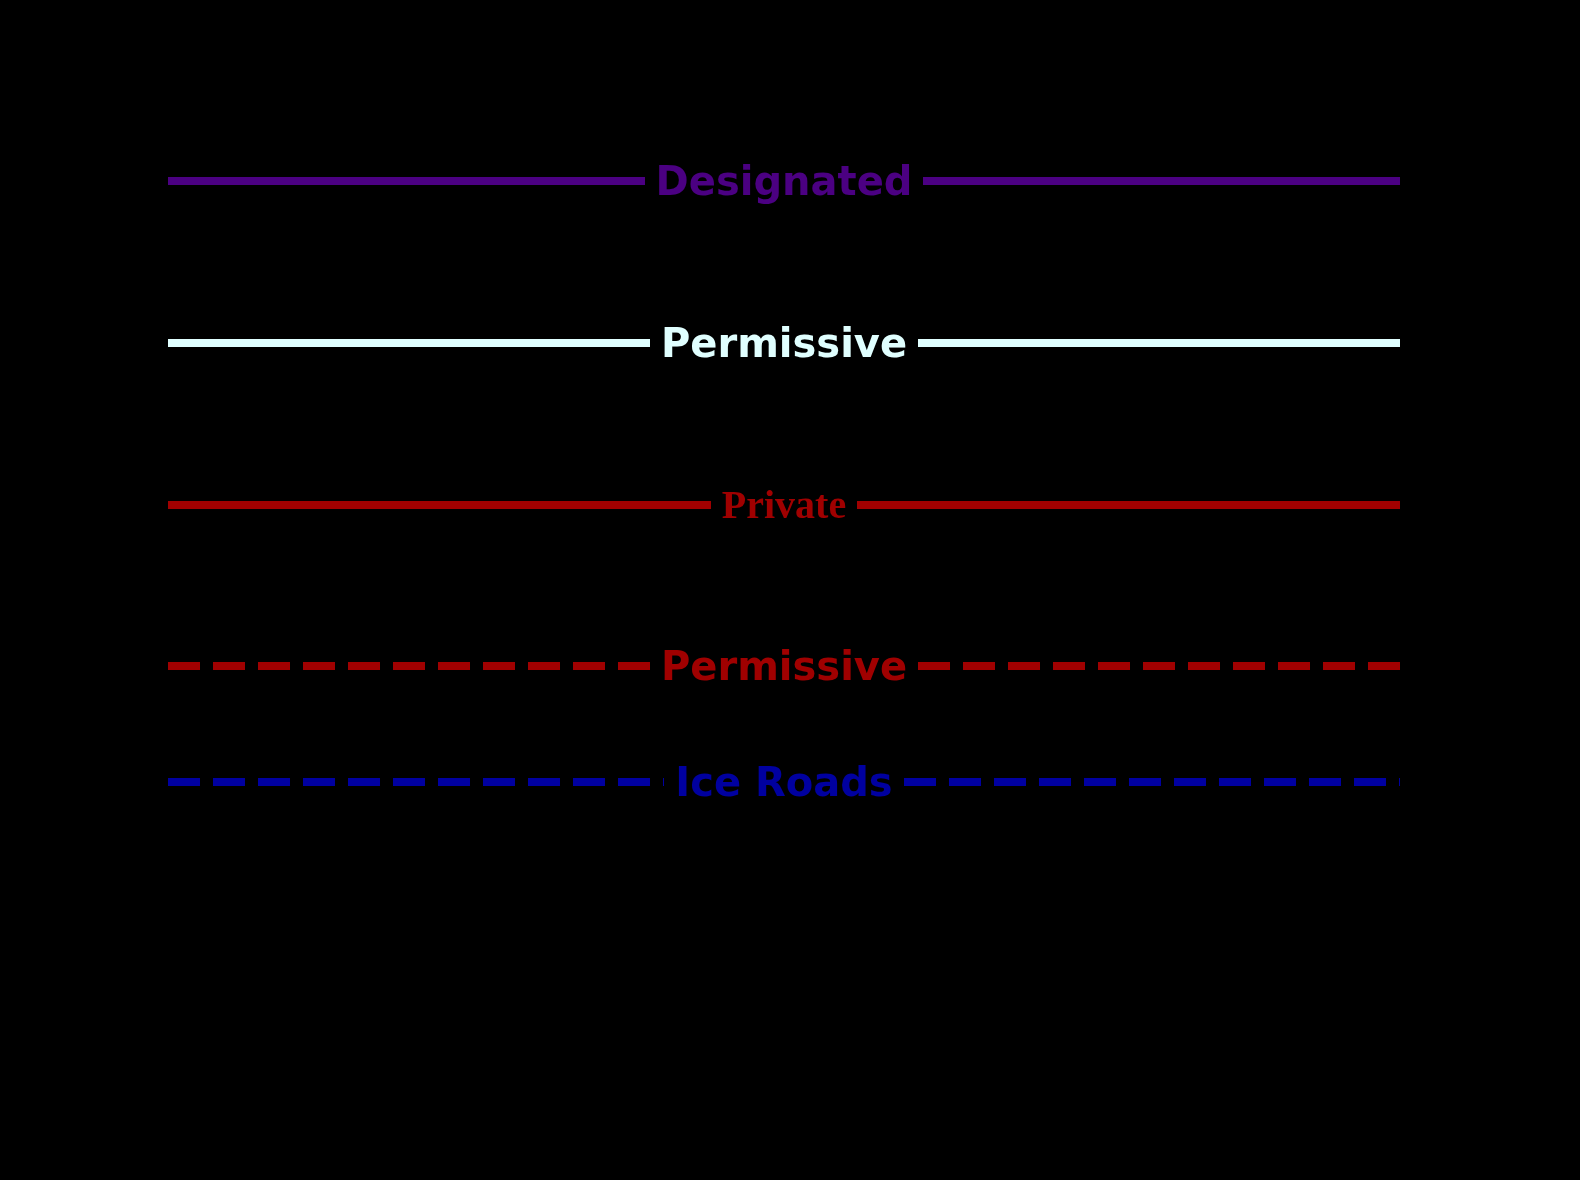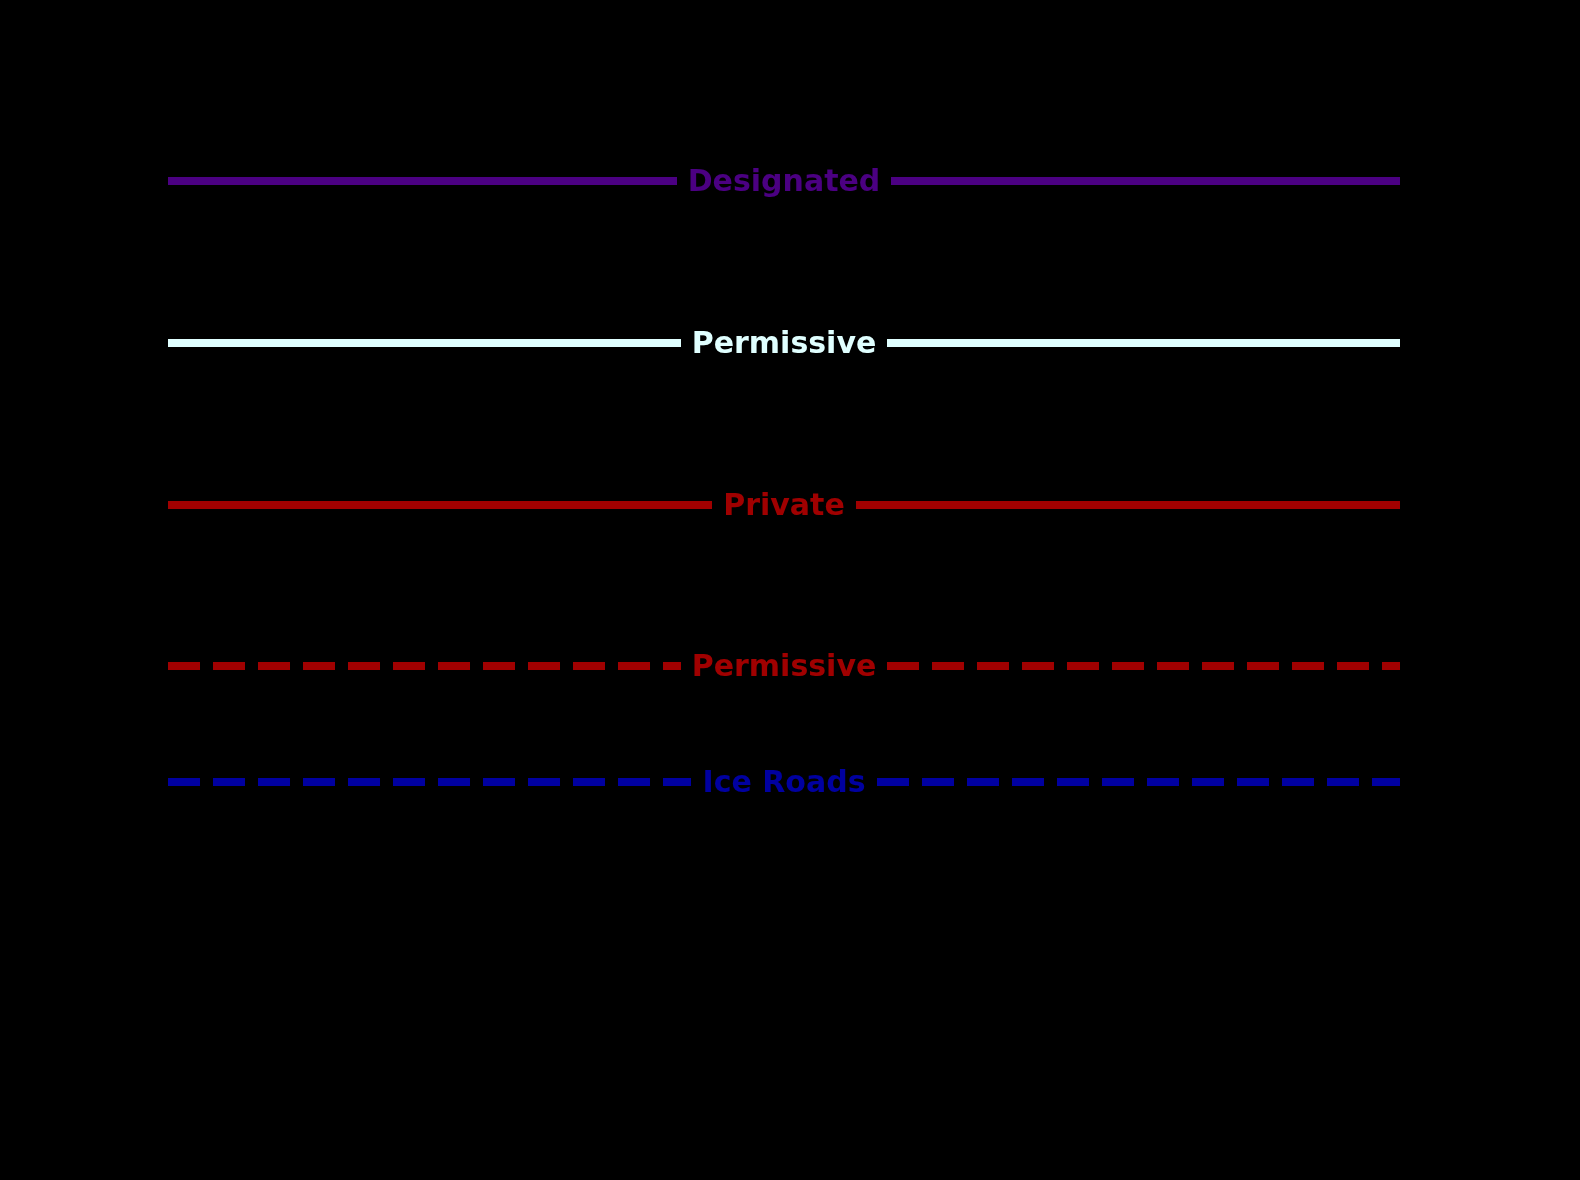--- a/index.html
+++ b/index.html
@@ -26,37 +26,37 @@
     left: 0;
     width: 100%;
     height: 44px;
     display: flex;
     align-items: center;
     column-gap: 11px;
   }
   
   .legend-row:nth-child(1) { top: 159px; }
   .legend-row:nth-child(2) { top: 321px; }
-  .legend-row:nth-child(3) { top: 483px; }
+  .legend-row:nth-child(3) { top: 483px; font-family: Liberation Serif, serif; }
   .legend-row:nth-child(4) { top: 644px; }
   .legend-row:nth-child(5) { top: 760px; }
   .legend-row:nth-child(6) { top: 968px; }
 
   .line {
     flex: 1 1 0;
     height: 8px;
     background: var(--c);
   }
   .legend-row.dashed .line {
     background: repeating-linear-gradient(to right, var(--c) 0 32px, transparent 32px 45px);
   }
   
   .label {
     flex: 0 0 auto;
-    font-size: 30px;
+    font-size: 40px;
     font-weight: bold;
     line-height: 1;
     color: var(--c);
     white-space: nowrap;
   }
 </style>
 </head>
 <body style="background: rgb(0, 0, 0);">
 
 <div class="legend">

